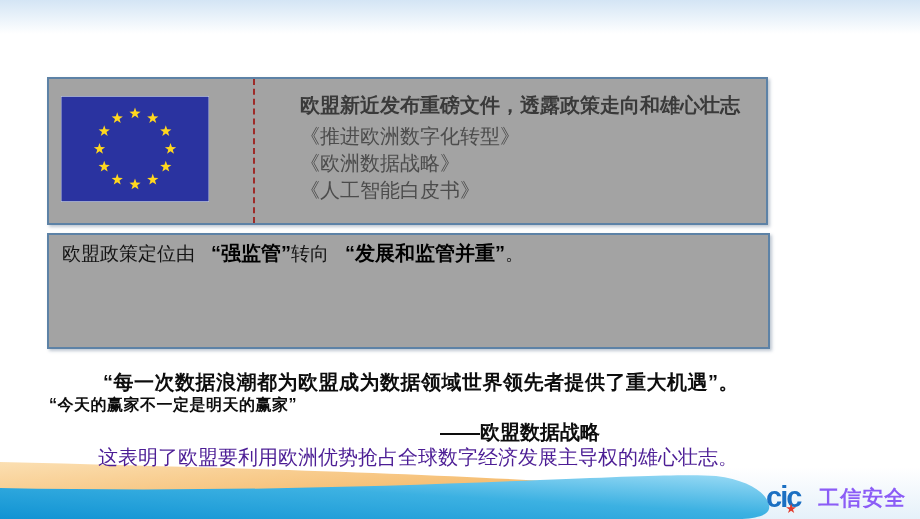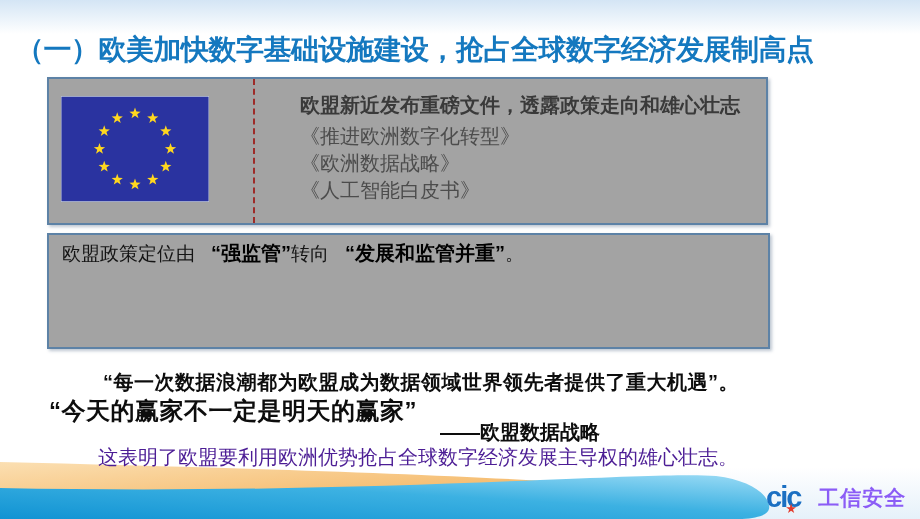--- a/index.html
+++ b/index.html
@@ -46,21 +46,21 @@
     font-family:"Liberation Sans", sans-serif; font-weight:bold;
     font-size:20px; color:#000;margin-left:16px;
   }
   .policy-body { line-height:26px; letter-spacing:1.2px; white-space:nowrap; }
   .quote-1 {
     position:absolute; left:103px; top:369px;
     font-size:20px; font-weight:bold; color:#0d0d0d; letter-spacing:0.5px; white-space:nowrap;
   }
   .quote-2 {
     position:absolute; left:49px; top:395px;
-    font-size:24px; font-weight:bold; color:#0d0d0d; letter-spacing:0.5px; white-space:nowrap;
+    font-size:16px; font-weight:bold; color:#0d0d0d; letter-spacing:0.5px; white-space:nowrap;
   }
   .quote-attr {
     position:absolute; left:440px; top:419px;
     font-size:20px; font-weight:bold; color:#0d0d0d; white-space:nowrap;
   }
   .conclusion {
     position:absolute; left:98px; top:444px;
     font-family:"Liberation Serif", serif; font-size:20px; color:#4c1d95; white-space:nowrap;
     z-index:3;
   }
@@ -82,21 +82,20 @@
     letter-spacing:1px; margin-left:18px;
   }
 </style>
 </head>
 <body>
 
 <div class="slide">
 
   <div class="top-gradient"></div>
 
-  <div class="slide-title">（一）欧美加快数字基础设施建设，抢占全球数字经济发展制高点</div>
 
   <div class="panel panel-docs">
     <svg class="eu-flag" width="148" height="106" viewBox="0 0 150 107" xmlns="http://www.w3.org/2000/svg">
       <defs>
         <path id="star5" d="M0,-6 L1.41,-1.94 L5.71,-1.85 L2.28,0.74 L3.53,4.85 L0,2.4 L-3.53,4.85 L-2.28,0.74 L-5.71,-1.85 L-1.41,-1.94 Z" fill="#ffd71f"></path>
       </defs>
       <rect x="0" y="0" width="150" height="107" fill="#2a33a0" stroke="#c3cddc" stroke-width="1"></rect>
       <use href="#star5" transform="translate(75,17.5)"></use>
       <use href="#star5" transform="translate(93,22.3)"></use>
       <use href="#star5" transform="translate(106.2,35.5)"></use>

